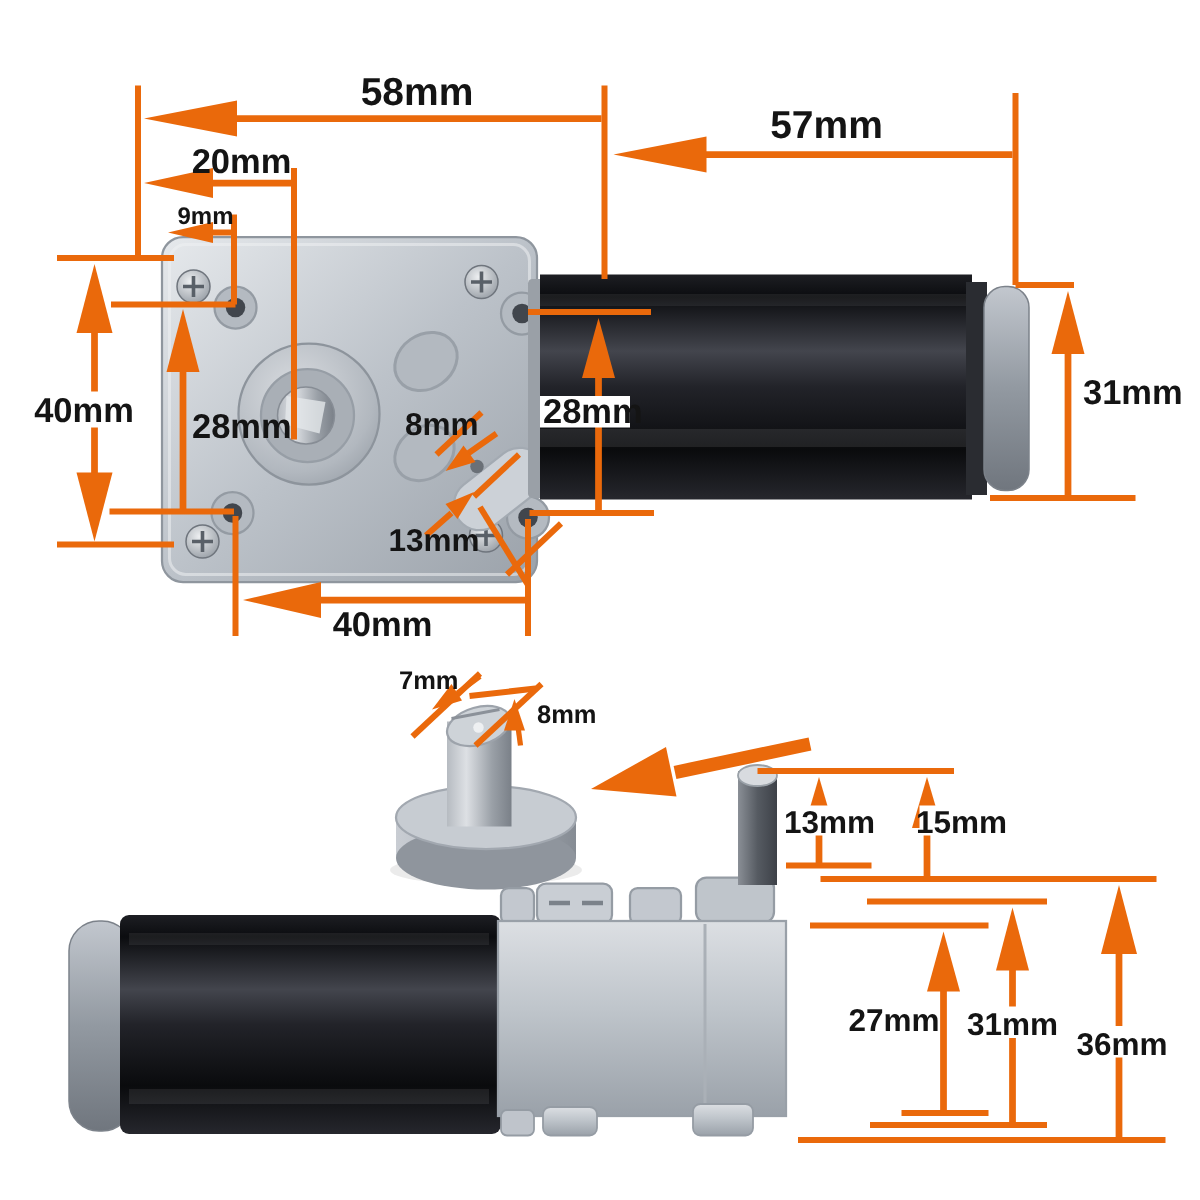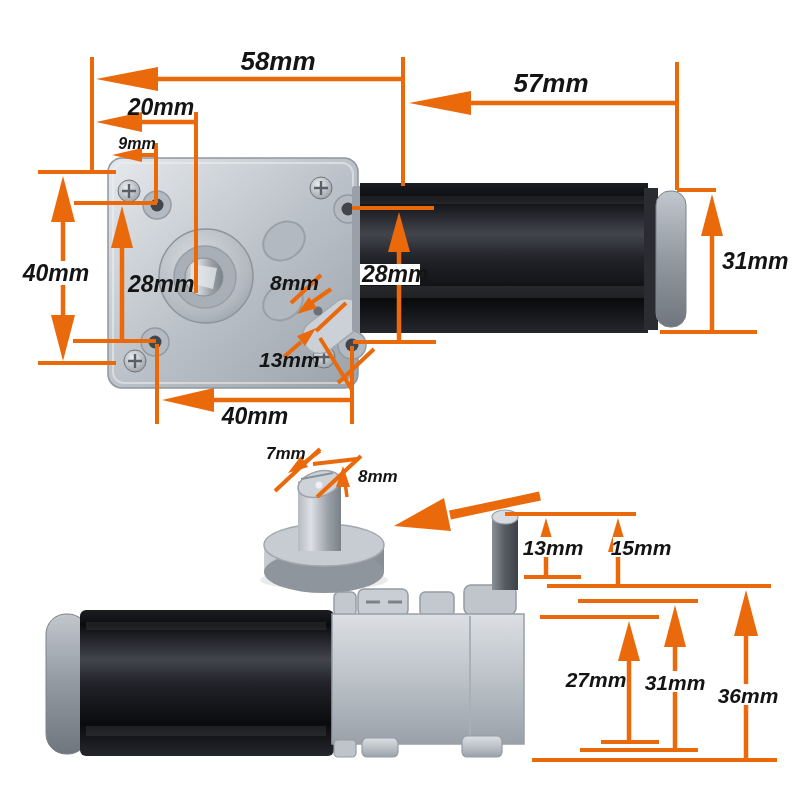--- a/index.html
+++ b/index.html
@@ -1,17 +1,17 @@
 <!DOCTYPE html>
 <html><head>
 <meta charset="utf-8">
 <style>
   html,body{margin:0;padding:0;background:#ffffff;}
   .stage{position:relative;width:800px;height:800px;background:#ffffff;overflow:hidden;
-         font-family:"Liberation Sans", sans-serif;font-style:italic;}
+         font-family:"Liberation Sans", sans-serif;}
   svg{display:block;}
   .dim-label{font-family:"Liberation Sans", sans-serif;font-weight:700;fill:#141414;}
   .f26{font-size:26px;} .f23{font-size:23px;} .f21{font-size:21px;}
   .f17{font-size:17px;} .f16{font-size:16px;}
 </style>
 </head>
 <body>
 
 <div class="stage">
 <svg width="800" height="800" viewBox="0 0 800 800">

